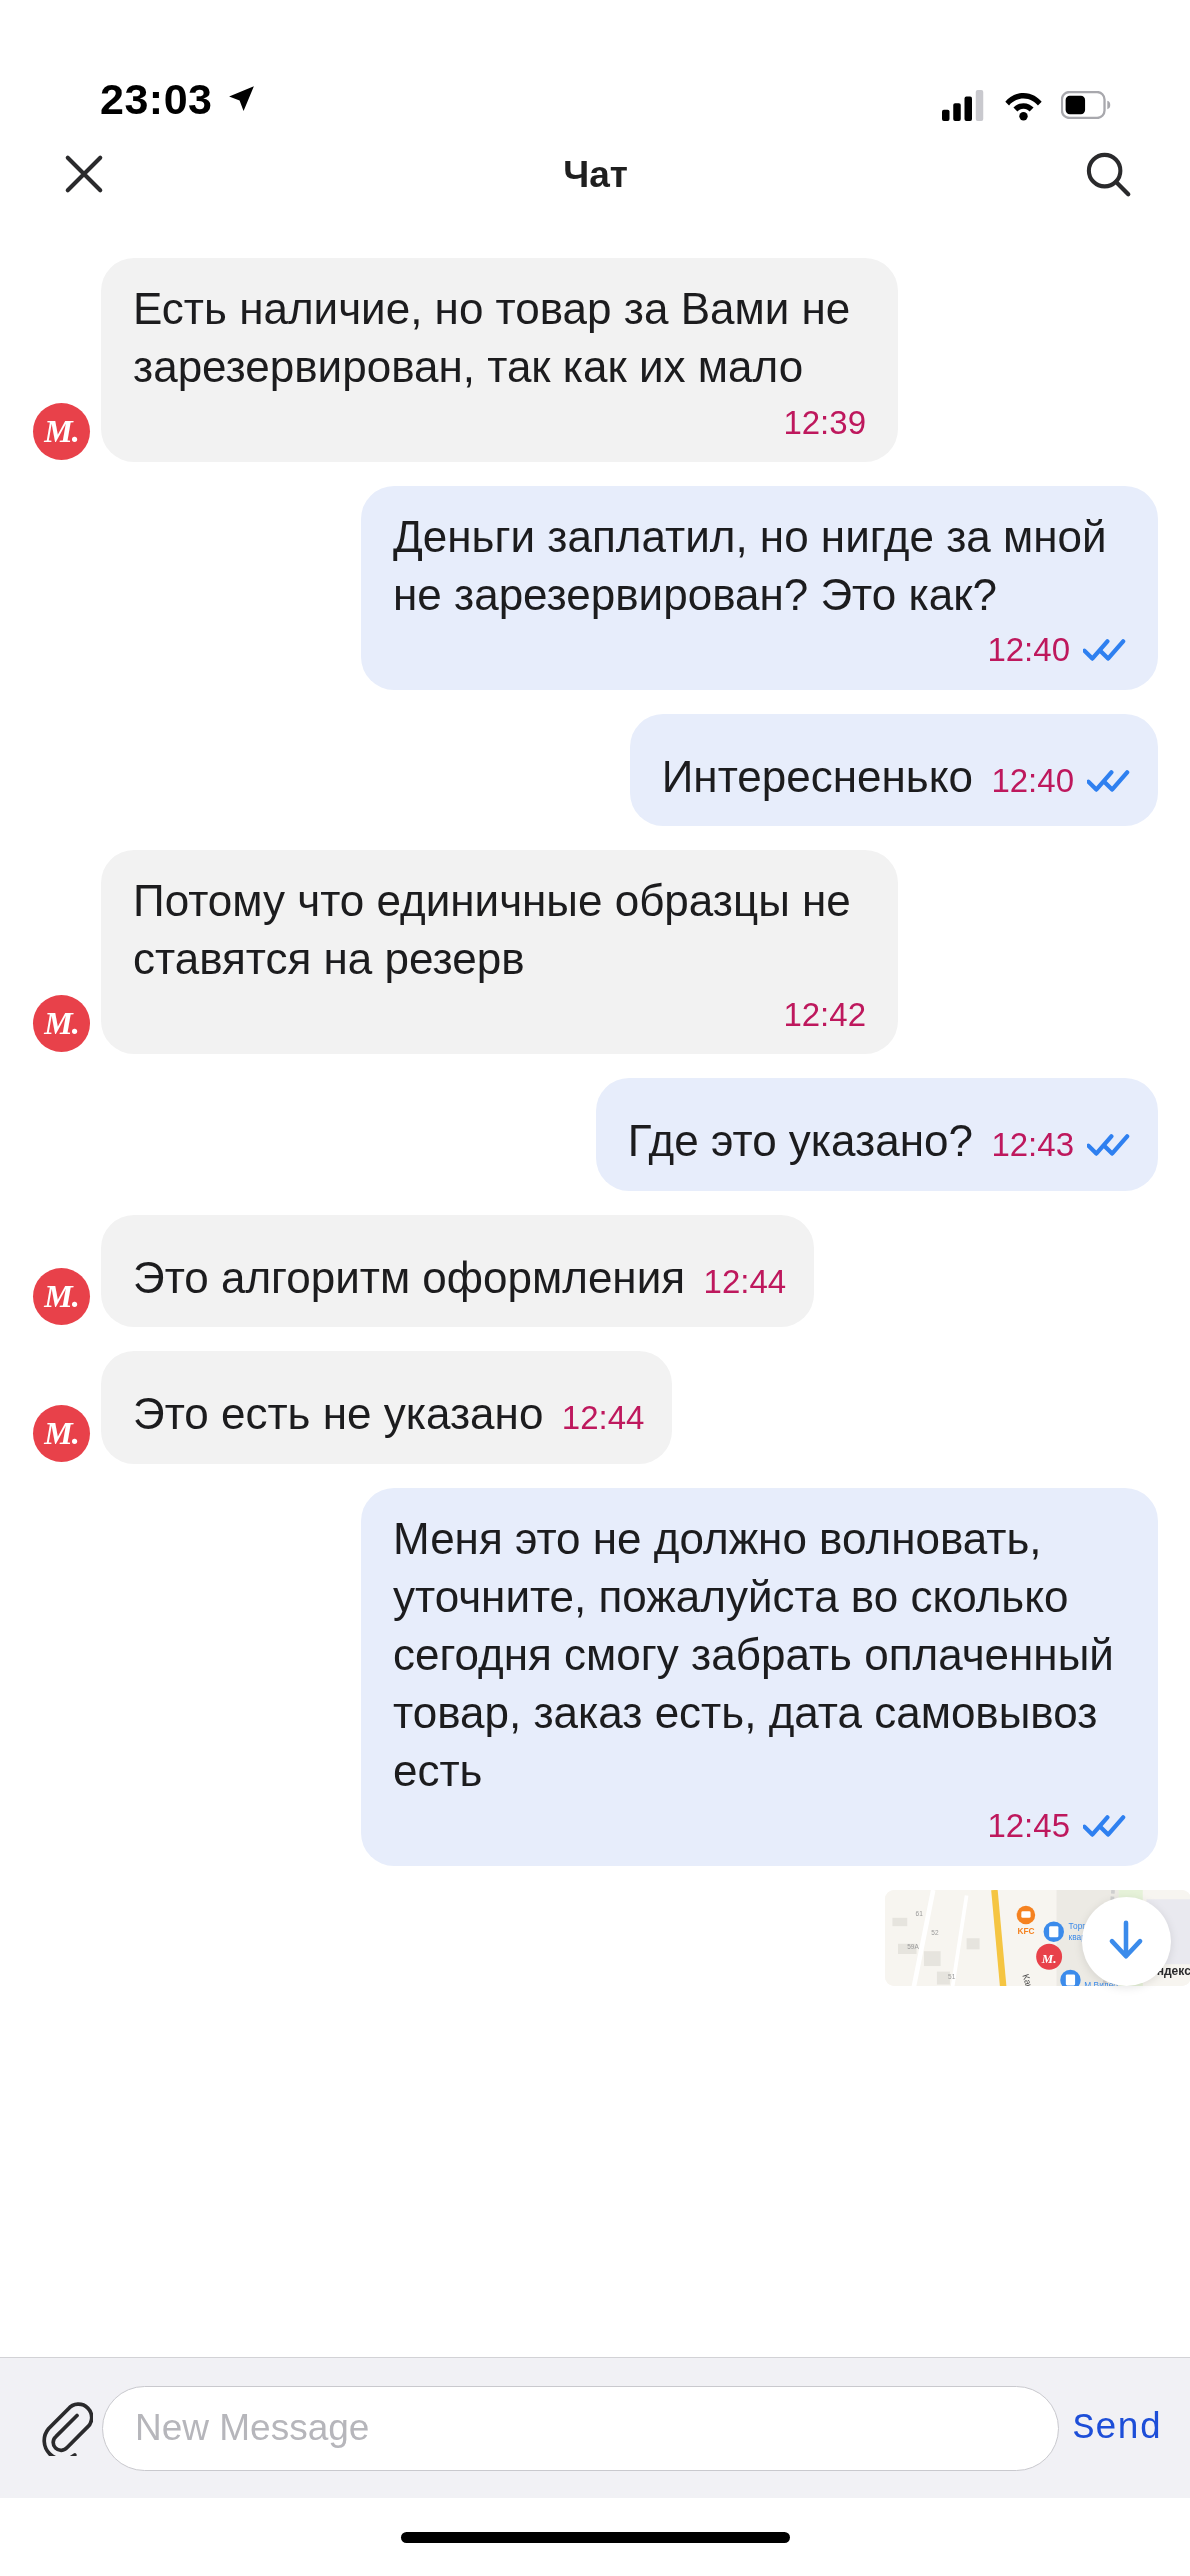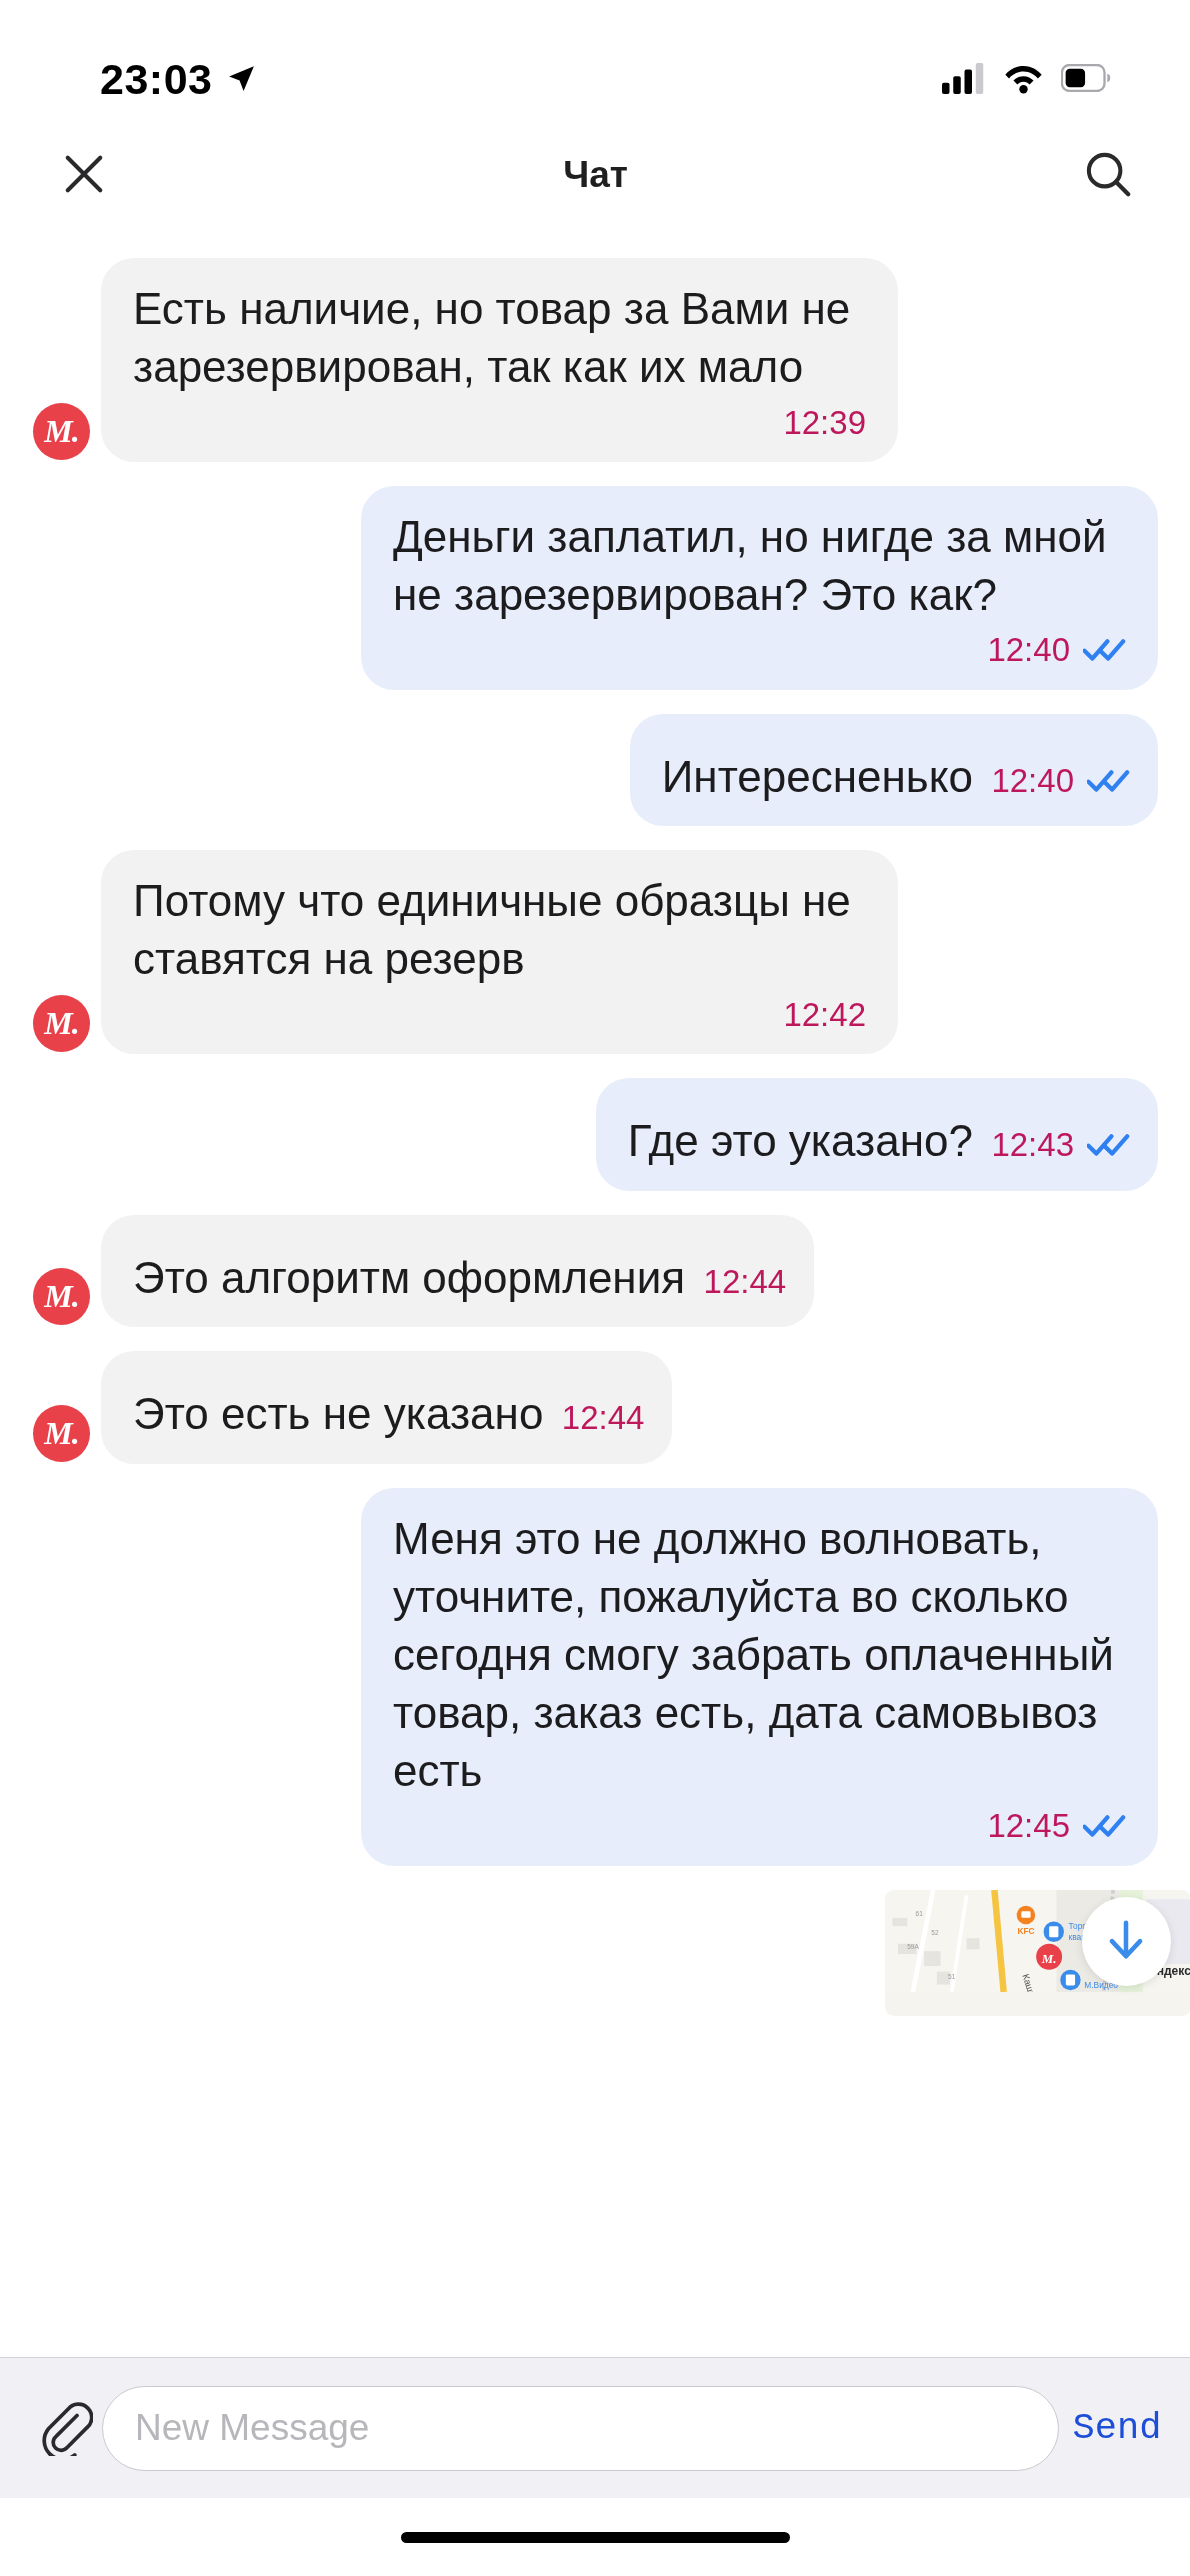--- a/index.html
+++ b/index.html
@@ -7,21 +7,21 @@
     width:1191px; height:2576px;
     font-family:"Liberation Sans", sans-serif;
     background:#ffffff;
     overflow:hidden;
   }
   .phone { position:relative; width:1191px; height:2576px; background:#fff; display:flex; flex-direction:column; }
 
   
   .statusbar {
     height:124px; flex:0 0 124px;
-    display:flex; align-items:center; justify-content:space-between;
+    display:flex; align-items:flex-end; justify-content:space-between;
     padding:35px 80px 0 100px;
   }
   .sb-left { display:flex; align-items:center; gap:13px; }
   .sb-time { font-size:43px; font-weight:600; letter-spacing:0.5px; color:#000; }
   .sb-right { display:flex; align-items:center; gap:16.7px; }
 
   
   .navbar {
     height:102px; flex:0 0 102px;
     display:flex; align-items:center; justify-content:space-between;
@@ -79,21 +79,21 @@
     display:flex; align-items:center; gap:13px;
     font-size:33px; color:#be185d;
     white-space:nowrap;
   }
   .meta.block { justify-content:flex-end; margin-top:7.4px; }
   .ticks { display:inline-flex; }
 
   
   .map-row { display:flex; justify-content:flex-end; padding:0 0 0 33px; margin-top:13px; position:relative; }
   .map-thumb {
-    width:306px; height:126px;
+    width:306px; height:96px;
     overflow:hidden; position:relative;
     border-radius:9.3px;
     background:#f6f4ef;
   }
   .scroll-down-btn {
     position:absolute;
     right:20.4px; top:7.4px;
     width:89px; height:89px; border-radius:50%;
     background:#ffffff;
     display:flex; align-items:center; justify-content:center;

